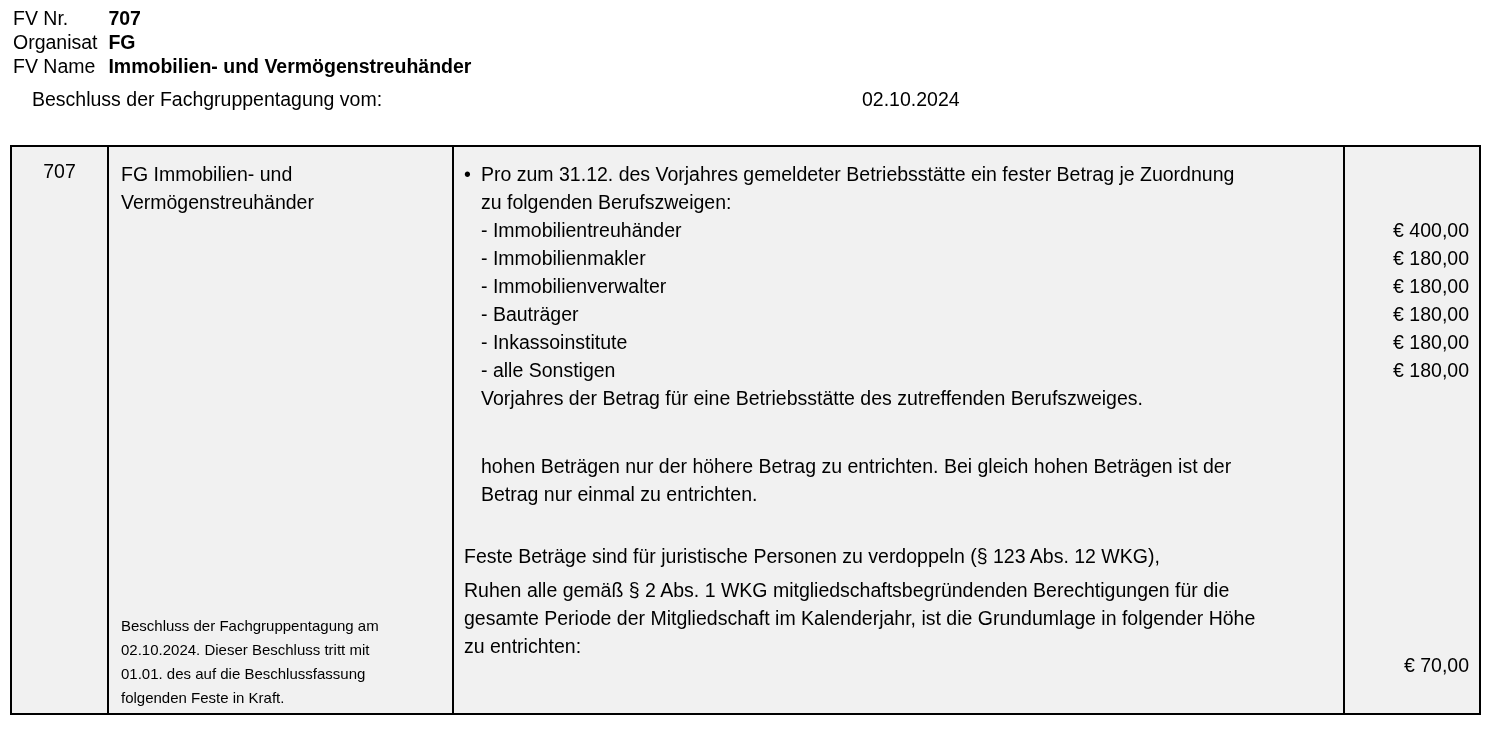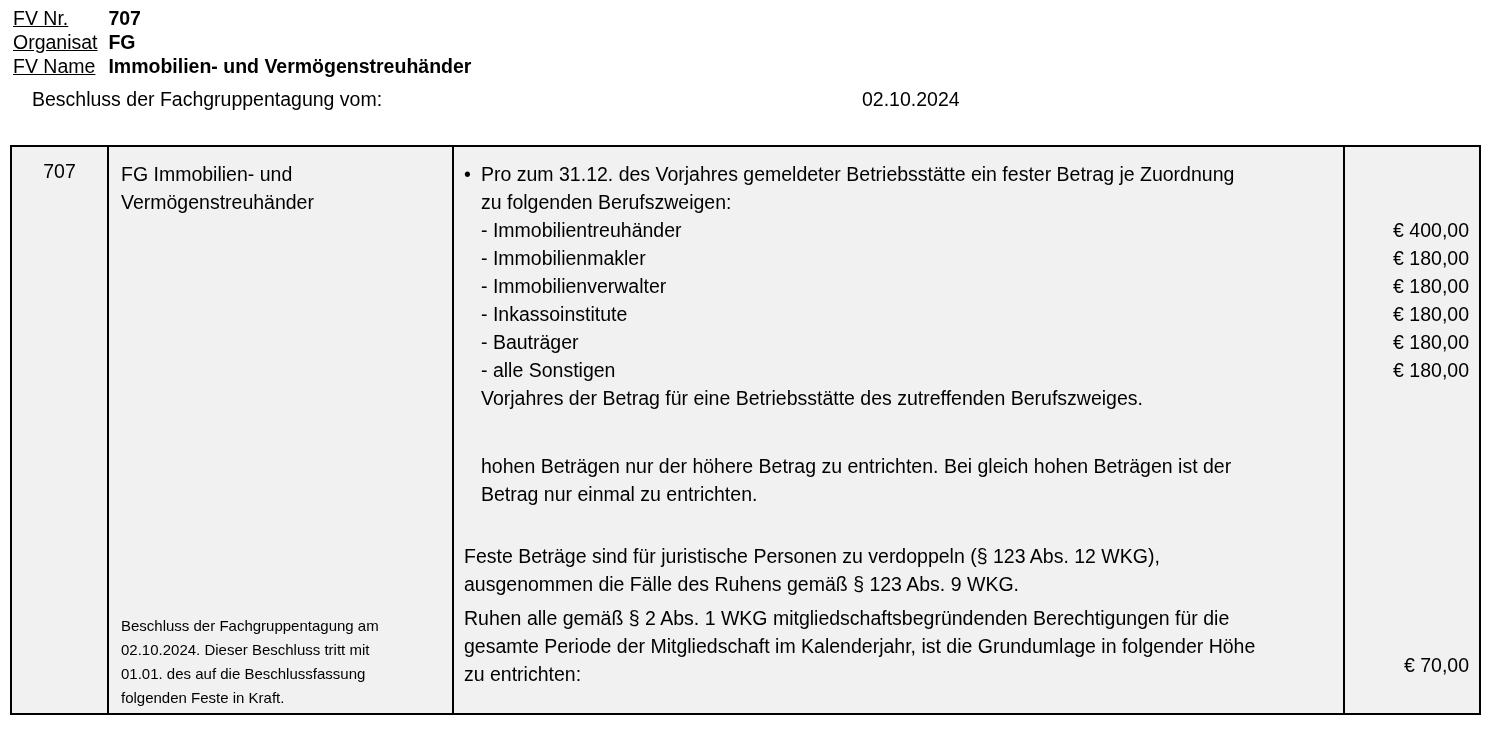--- a/index.html
+++ b/index.html
@@ -14,21 +14,21 @@
   }
   .b { font-weight: bold; }
 
   
   .header { position: absolute; left: 13px; top: 0; width: 1460px; }
   .hline { position: absolute; left: 0; white-space: nowrap; line-height: 24px; }
   .hline.l1 { top: 6px; }
   .hline.l2 { top: 30px; }
   .hline.l3 { top: 54px; }
   .hline.l4 { top: 87px; width: 1100px; margin-left: 19px; }
-  .hlabel { display: inline-block; width: 90px; overflow: hidden; vertical-align: bottom; white-space: nowrap; text-decoration: underline; }
+  .hlabel { display: inline-block; width: 90px; overflow: hidden; vertical-align: bottom; white-space: nowrap; }
   .hdate { position: absolute; left: 830px; top: 0; }
 
   
   .gu-table {
     position: absolute;
     left: 10px; top: 145px;
     width: 1471px; height: 570px;
     border: 2px solid #000;
     background: #f1f1f1;
     display: flex;
@@ -97,30 +97,29 @@
     <div class="bullet-row">
       <span>•</span>
       <div>
         <div>Pro zum 31.12. des Vorjahres gemeldeter Betriebsstätte ein fester Betrag je Zuordnung</div>
         <div>zu folgenden Berufszweigen:</div>
       </div>
     </div>
     <div class="indent">- Immobilientreuhänder</div>
     <div class="indent">- Immobilienmakler</div>
     <div class="indent">- Immobilienverwalter</div>
+    <div class="indent">- Bauträger</div>
     <div class="indent">- Inkassoinstitute</div>
-    <div class="indent">- Bauträger</div>
     <div class="indent">- alle Sonstigen</div>
     <div class="indent">Vorjahres der Betrag für eine Betriebsstätte des zutreffenden Berufszweiges.</div>
     <div class="sp1"></div>
     <div class="indent">hohen Beträgen nur der höhere Betrag zu entrichten. Bei gleich hohen Beträgen ist der</div>
     <div class="indent">Betrag nur einmal zu entrichten.</div>
     <div class="sp2"></div>
     <div>Feste Beträge sind für juristische Personen zu verdoppeln (§ 123 Abs. 12 WKG),</div>
-    <div>ausgenommen die Fälle des Ruhens gemäß § 123 Abs. 9 WKG.</div>
     <div class="sp3"></div>
     <div>Ruhen alle gemäß § 2 Abs. 1 WKG mitgliedschaftsbegründenden Berechtigungen für die</div>
     <div>gesamte Periode der Mitgliedschaft im Kalenderjahr, ist die Grundumlage in folgender Höhe</div>
     <div>zu entrichten:</div>
   </div>
 
   <div class="cell c4">
     <div class="amount">€ 400,00</div>
     <div class="amount">€ 180,00</div>
     <div class="amount">€ 180,00</div>

